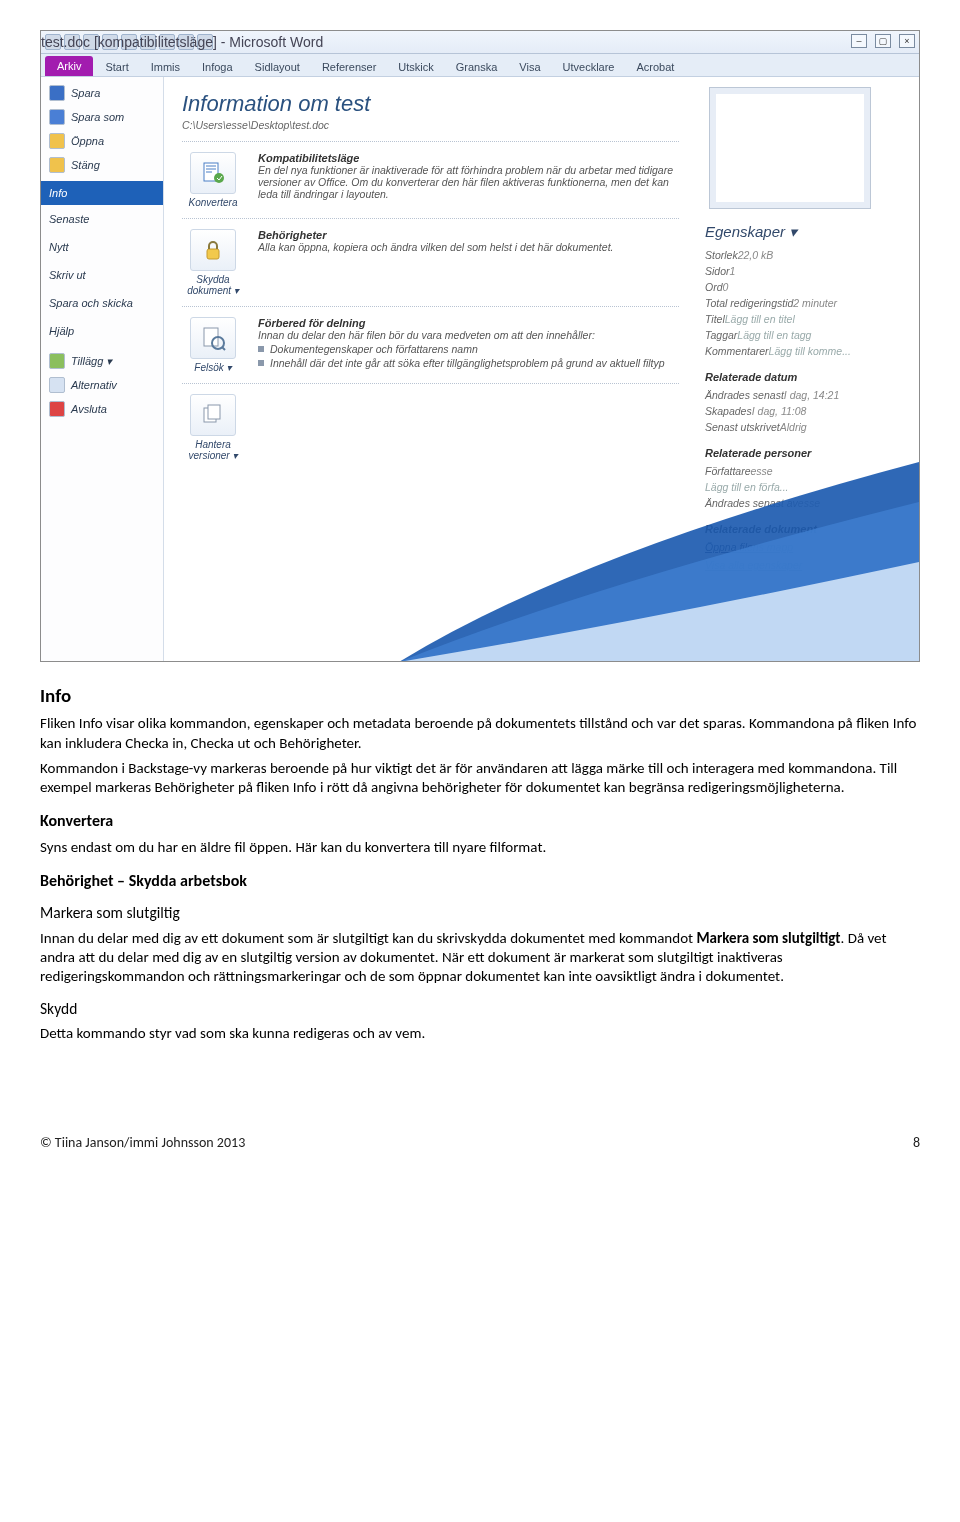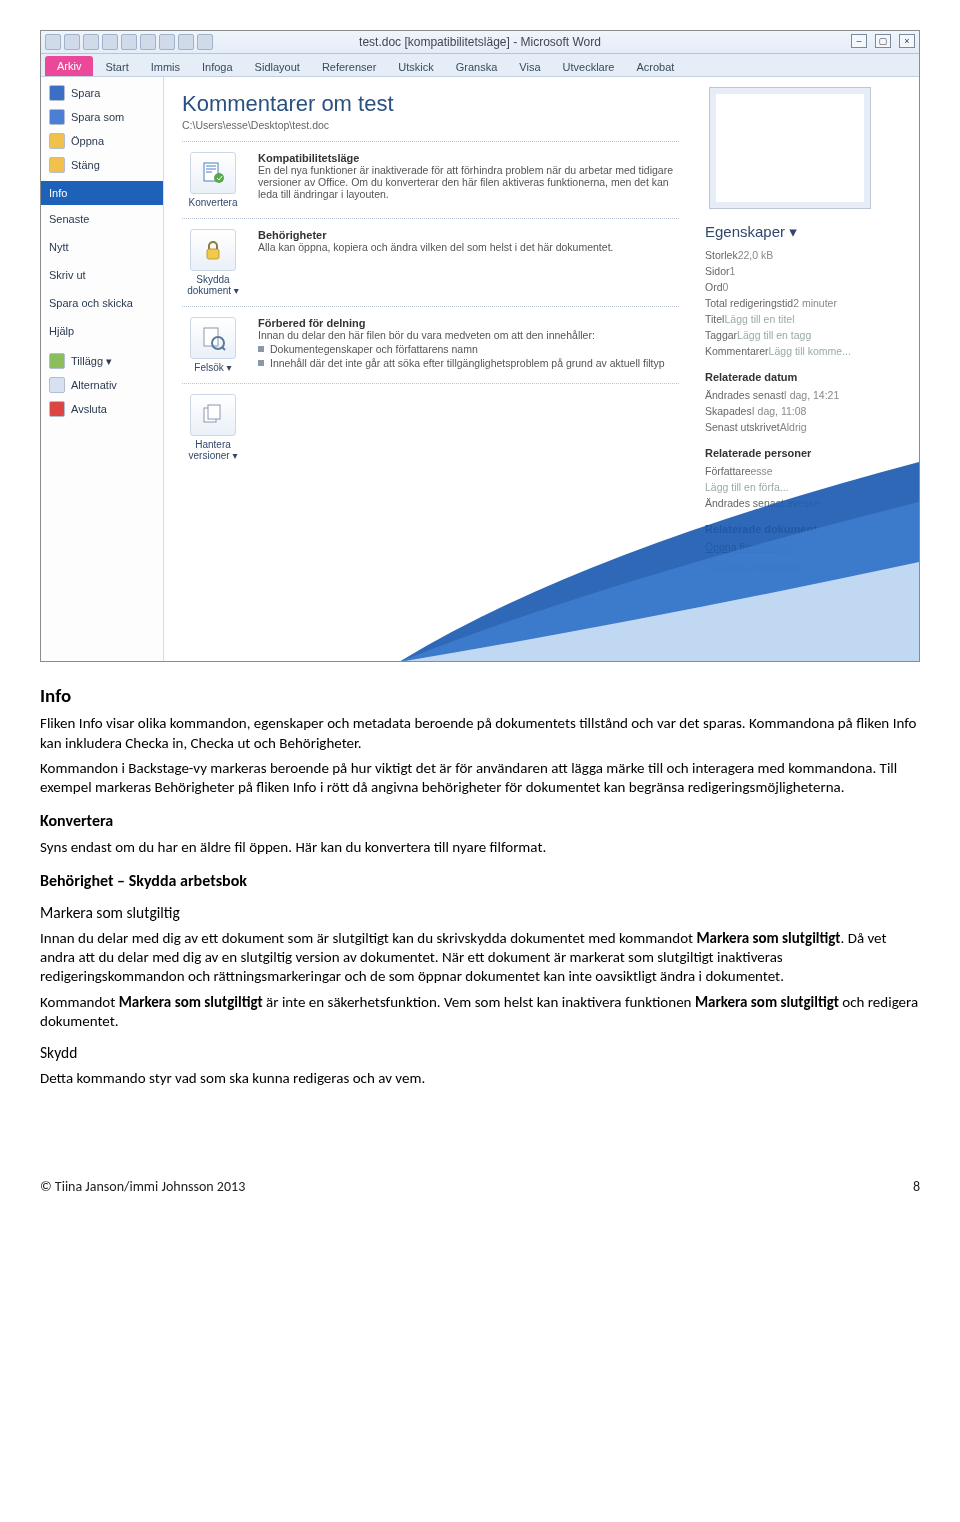--- a/index.html
+++ b/index.html
@@ -1,27 +1,27 @@
 <!DOCTYPE html>
 <html><head>
 <meta charset="utf-8">
 <style>
   body { margin:0; padding:0; font-family: Calibri, Arial, sans-serif; background:#fff; color:#000; width:960px;}
   .page { padding:30px 40px 20px 40px; }
   .screenshot { border:1px solid #8c8c8c; background:#e9eff6; font-family:"Segoe UI", Tahoma, sans-serif; font-size:11px; color:#333; position:relative; height:630px; overflow:hidden;}
   .titlebar { height:22px; background:linear-gradient(#f0f5fc,#e4ecf7); border-bottom:1px solid #b6c4d7; position:relative; display:flex; align-items:center;}
   .qat { display:flex; gap:3px; padding:0 4px;}
   .qat span { width:14px; height:14px; display:inline-block; background:#d0dae8; border:1px solid #9fb3cd; border-radius:2px;}
-  .titlebar .title { position:absolute; left:0; right:0; text-align:center; font-size:12px; color:#445;}
+  .titlebar .title { position:absolute; left:0; right:0; font-size:14px; color:#445;}
   .winbtns { position:absolute; right:4px; top:3px; display:flex; gap:8px;}
   .winbtns span { width:14px; height:12px; border:1px solid #7a8ba0; display:inline-flex; align-items:center; justify-content:center; font-size:9px; background:#f4f8fd;}
   .ribbon-tabs { height:22px; background:#e5edf7; border-bottom:1px solid #c3d0e1; display:flex; align-items:flex-end; padding-left:4px; gap:2px;}
   .rtab { padding:3px 10px; font-size:11px; color:#3b4a5e; cursor:default;}
-  .rtab.arkiv { background:#ec4899; color:#fff; border-radius:3px 3px 0 0; padding:4px 12px;}
-  .backstage { display:flex; height:585px; background:#fff;}
+  .rtab.arkiv { background:#a21caf; color:#fff; border-radius:3px 3px 0 0; padding:4px 12px;}
+  .backstage { display:flex; height:585px; background:#fff;font-style:italic;}
   .sidebar { width:122px; background:#fdfdfe; border-right:1px solid #d4dde9; padding-top:4px;}
   .side-item { display:flex; align-items:center; gap:6px; padding:4px 8px; font-size:11px; color:#2a3a4f; cursor:default;}
   .side-item.sel { background:#1e61b8; color:#fff; margin:4px 0; padding:6px 8px;}
   .side-sep { height:8px;}
   .side-icon { width:14px; height:14px; display:inline-block; border:1px solid #b0bed0; background:#fff; border-radius:2px;}
   .side-icon.save { background:#3a6fc5;}
   .side-icon.saveas { background:#4a7fd5;}
   .side-icon.open { background:#f0c24c;}
   .side-icon.close { background:#f0c24c;}
   .side-icon.add { background:#8bbf5e;}
@@ -148,21 +148,21 @@
             <span>Alternativ</span>
           </div>
         <div class="side-item">
             <span class="side-icon exit"></span>
             <span>Avsluta</span>
           </div>
       </div>
 
       <div class="content">
         <div class="main">
-          <h1>Kommentarer om test</h1>
+          <h1>Information om test</h1>
           <div class="path">C:\Users\esse\Desktop\test.doc</div>
           <div class="hr"></div>
 
           <div class="section">
             <div class="bigbtn">
               <div class="bico">
                   <svg>
                     <rect x="4" y="3" width="14" height="18" fill="#fff" stroke="#4a7fc5"></rect>
                     <path d="M6 6h10M6 9h10M6 12h6" stroke="#4a7fc5"></path>
                     <circle cx="19" cy="18" r="5" fill="#5aa84c"></circle>
@@ -320,21 +320,20 @@
     <h2>Info</h2>
     <p>Fliken Info visar olika kommandon, egenskaper och metadata beroende på dokumentets tillstånd och var det sparas. Kommandona på fliken Info kan inkludera Checka in, Checka ut och Behörigheter.</p>
     <p><span>Kommandon i Backstage-vy markeras beroende på hur viktigt det är för användaren att lägga märke till och interagera med kommandona. Till exempel markeras Behörigheter på fliken Info </span><span>i rött då angivna behörigheter för dokumentet kan begränsa redigeringsmöjligheterna.</span></p>
 
     <h3>Konvertera</h3>
     <p>Syns endast om du har en äldre fil öppen. Här kan du konvertera till nyare filformat.</p>
 
     <h3>Behörighet – Skydda arbetsbok</h3>
     <h4>Markera som slutgiltig</h4>
     <p><span>Innan du delar med dig av ett dokument som är slutgiltigt kan du skrivskydda dokumentet med kommandot </span><b>Markera som slutgiltigt</b><span>. Då vet andra att du delar med dig av en slutgiltig version av dokumentet. När ett dokument är markerat som slutgiltigt inaktiveras redigeringskommandon och rättningsmarkeringar och de som öppnar dokumentet kan inte oavsiktligt ändra i dokumentet.</span></p>
-    <p><span>Kommandot </span><b>Markera som slutgiltigt</b><span> är inte en säkerhetsfunktion. Vem som helst kan inaktivera funktionen </span><b>Markera som slutgiltigt</b><span> och redigera dokumentet.</span></p>
 
     <h4>Skydd</h4>
     <p>Detta kommando styr vad som ska kunna redigeras och av vem.</p>
   </div>
 
   <div class="footer">
     <span>© Tiina Janson/immi Johnsson 2013</span>
     <span>8</span>
   </div>
 

